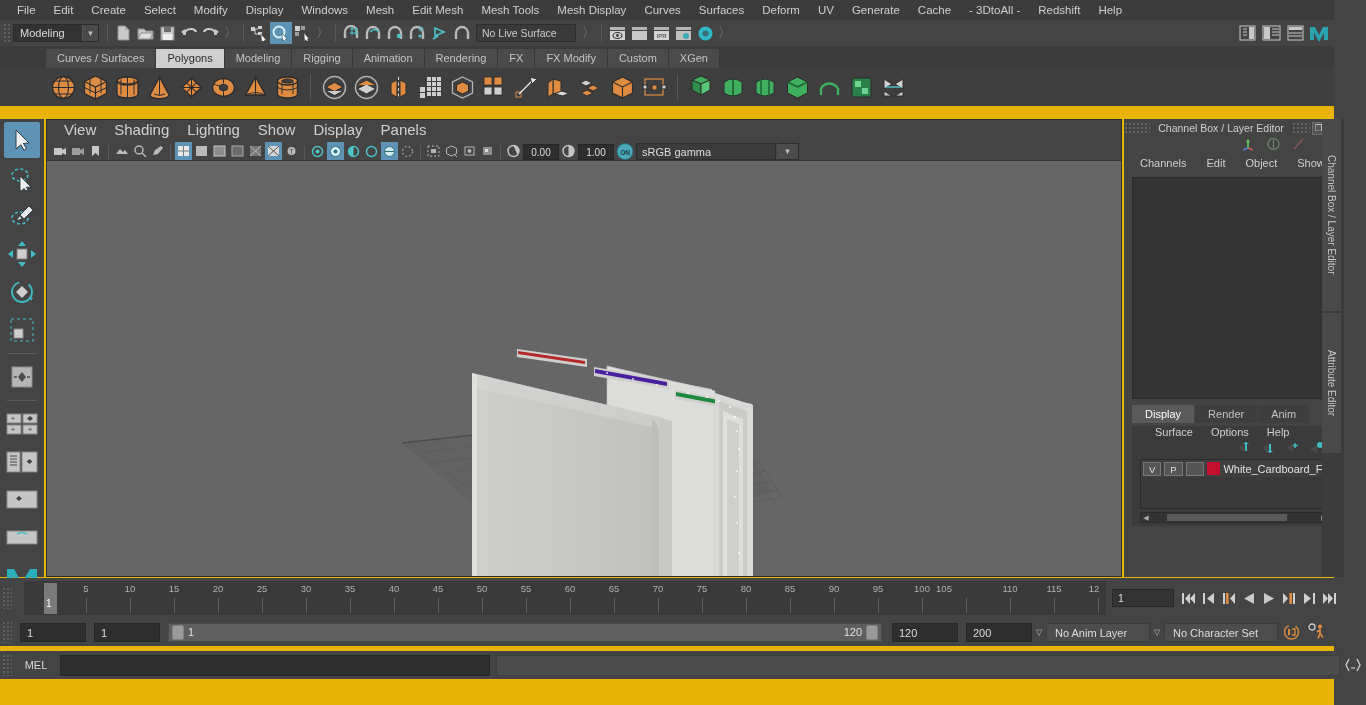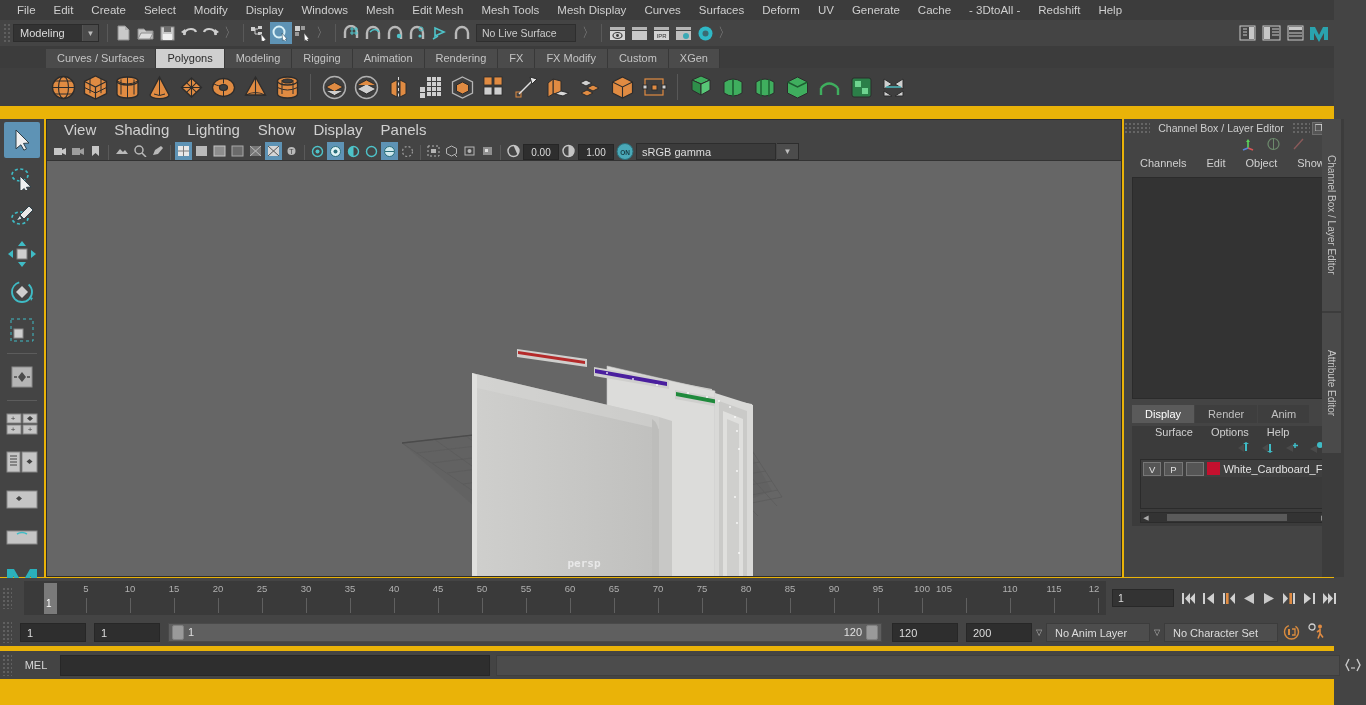--- a/index.html
+++ b/index.html
@@ -881,21 +881,20 @@
 
         <g transform="translate(62,530)">
           <path d="M8 16 L8 2" stroke="#6fdf6f" stroke-width="1.6"></path>
           <text x="5" y="0" font-size="7" fill="#6fdf6f" font-family="sans-serif">y</text>
           <path d="M8 16 L22 21" stroke="#e06a6a" stroke-width="1.6"></path>
           <text x="24" y="24" font-size="7" fill="#e06a6a" font-family="sans-serif">x</text>
           <path d="M8 16 L0 22" stroke="#6f9ddf" stroke-width="1.6"></path>
           <text x="-5" y="26" font-size="7" fill="#6f9ddf" font-family="sans-serif">z</text>
         </g>
       </svg>
-      <div class="vplabel">persp</div>
     </div>
   </div>
 
   <div class="rpanel">
     <div class="rpTitle">
       <div class="dots"></div>
       <span style="flex:1; text-align:center;">Channel Box / Layer Editor</span>
       <div class="dots" style="width:18px"></div>
       <div class="winbtn">❐</div>
       <div class="winbtn" style="margin-right:4px">✕</div>

